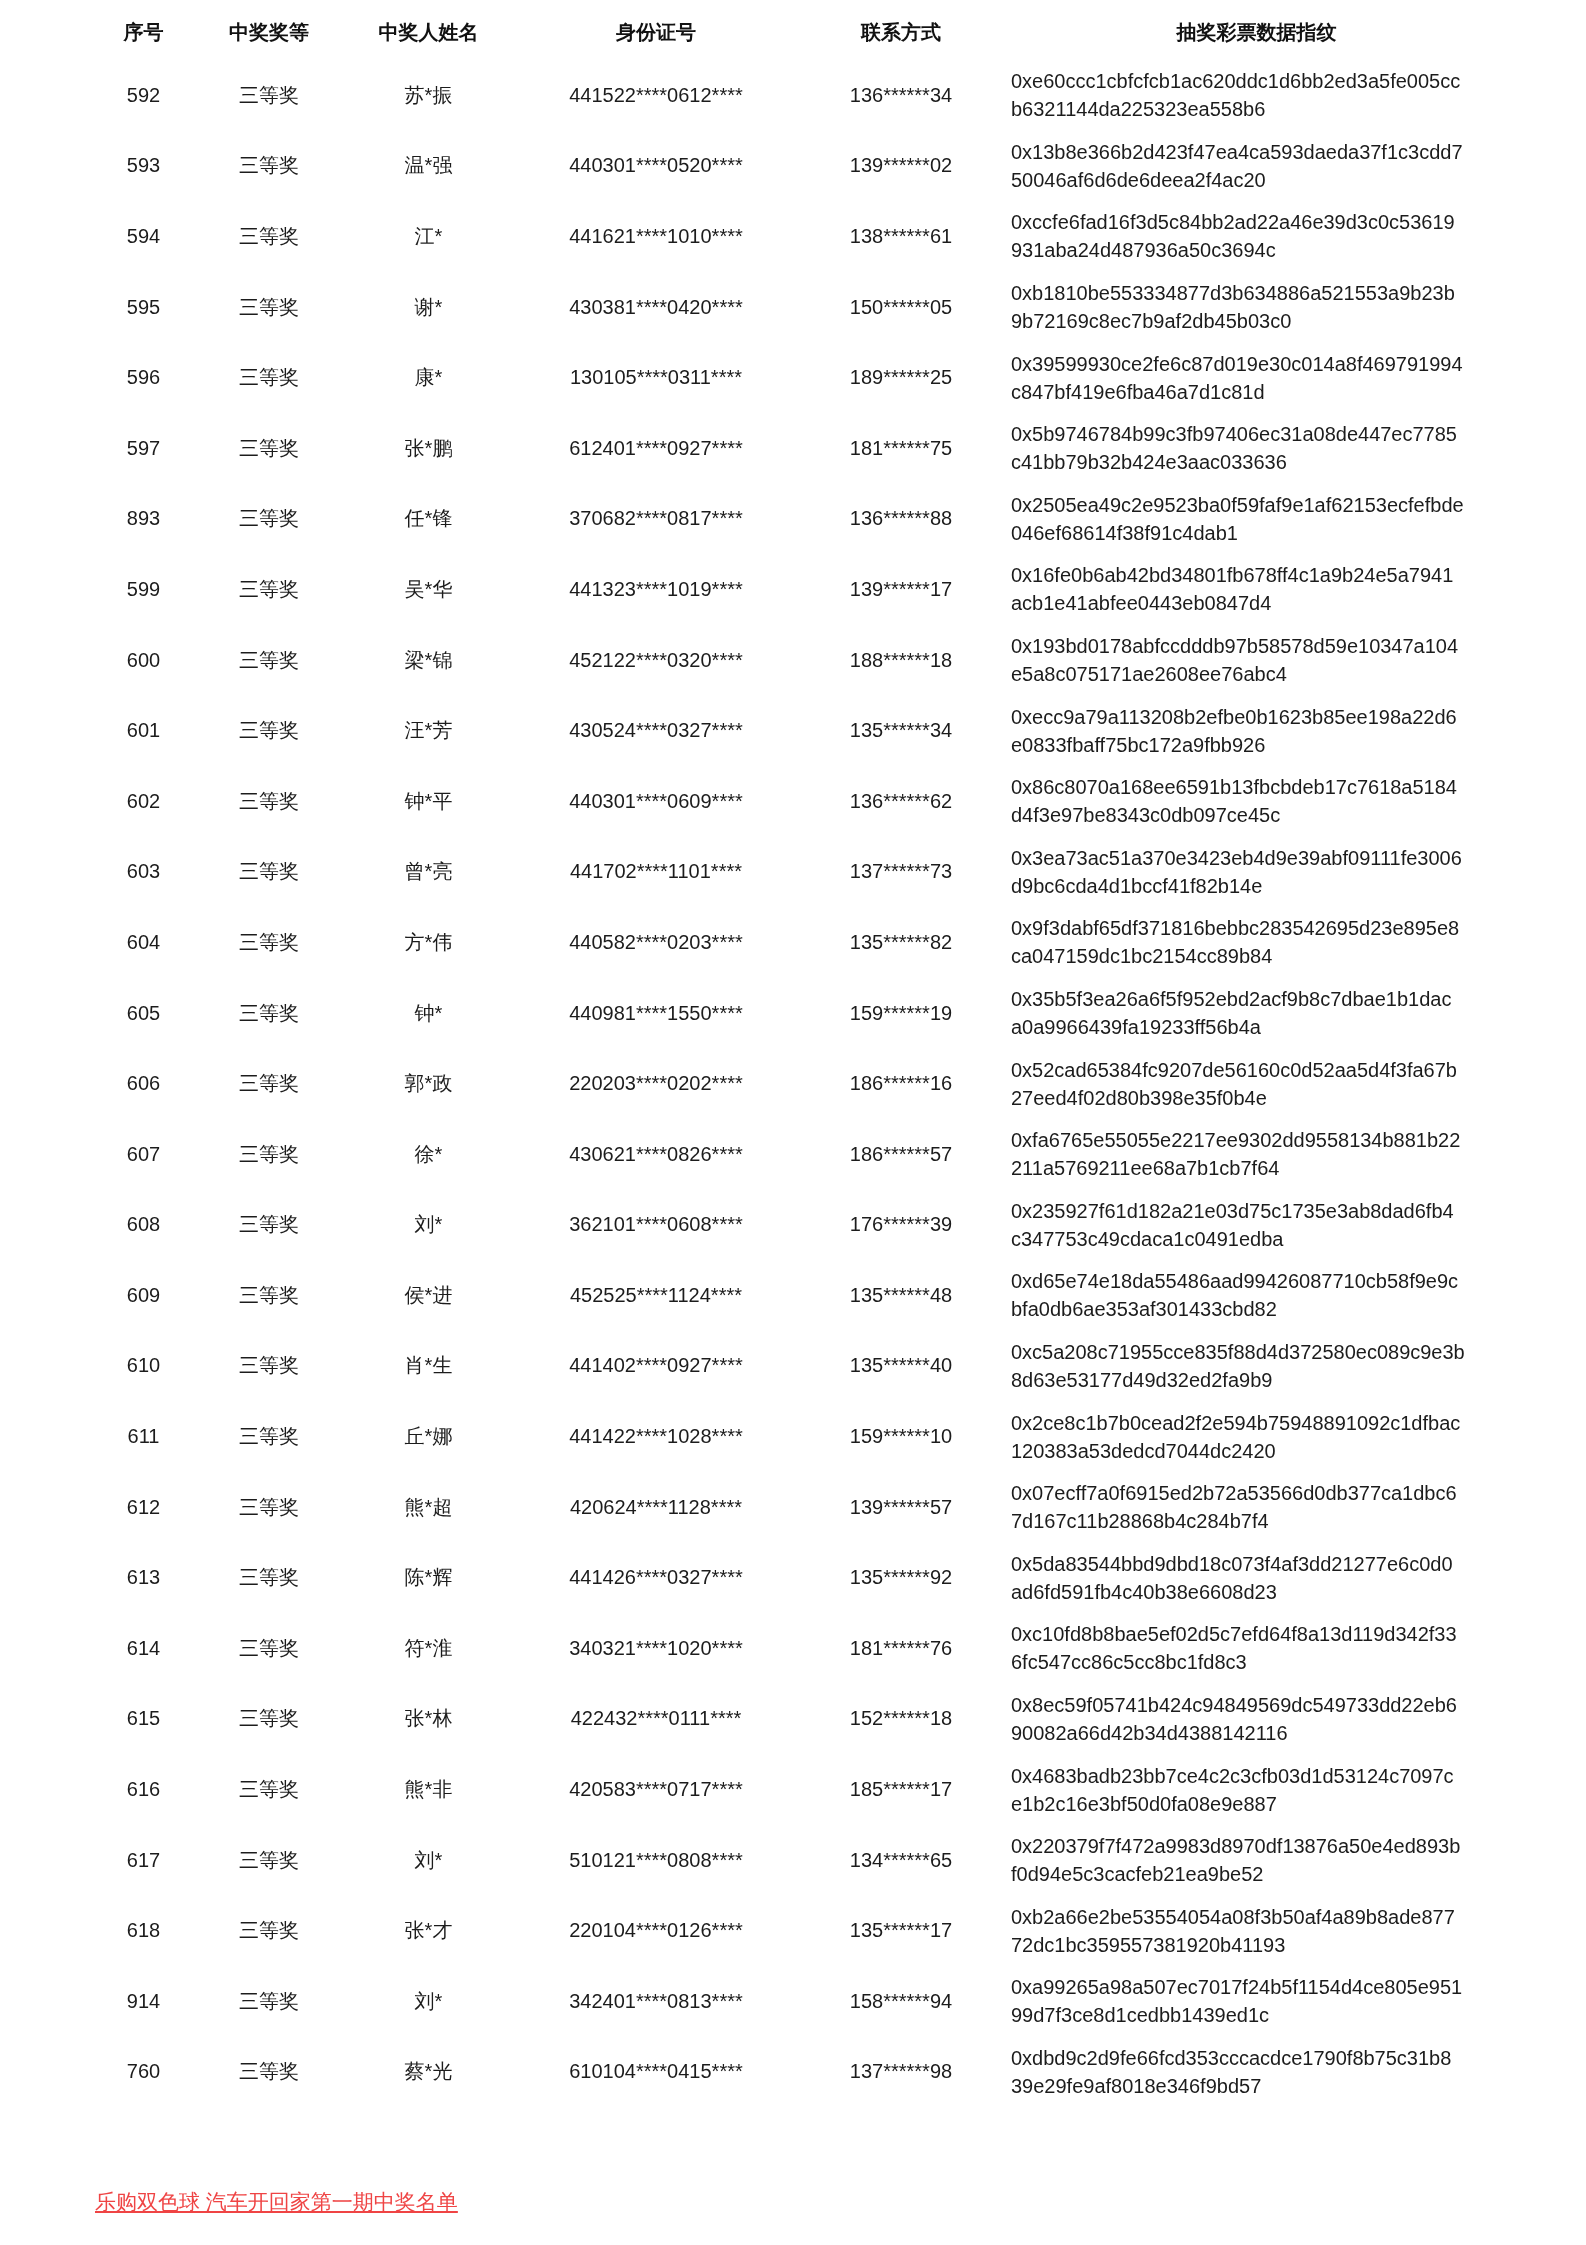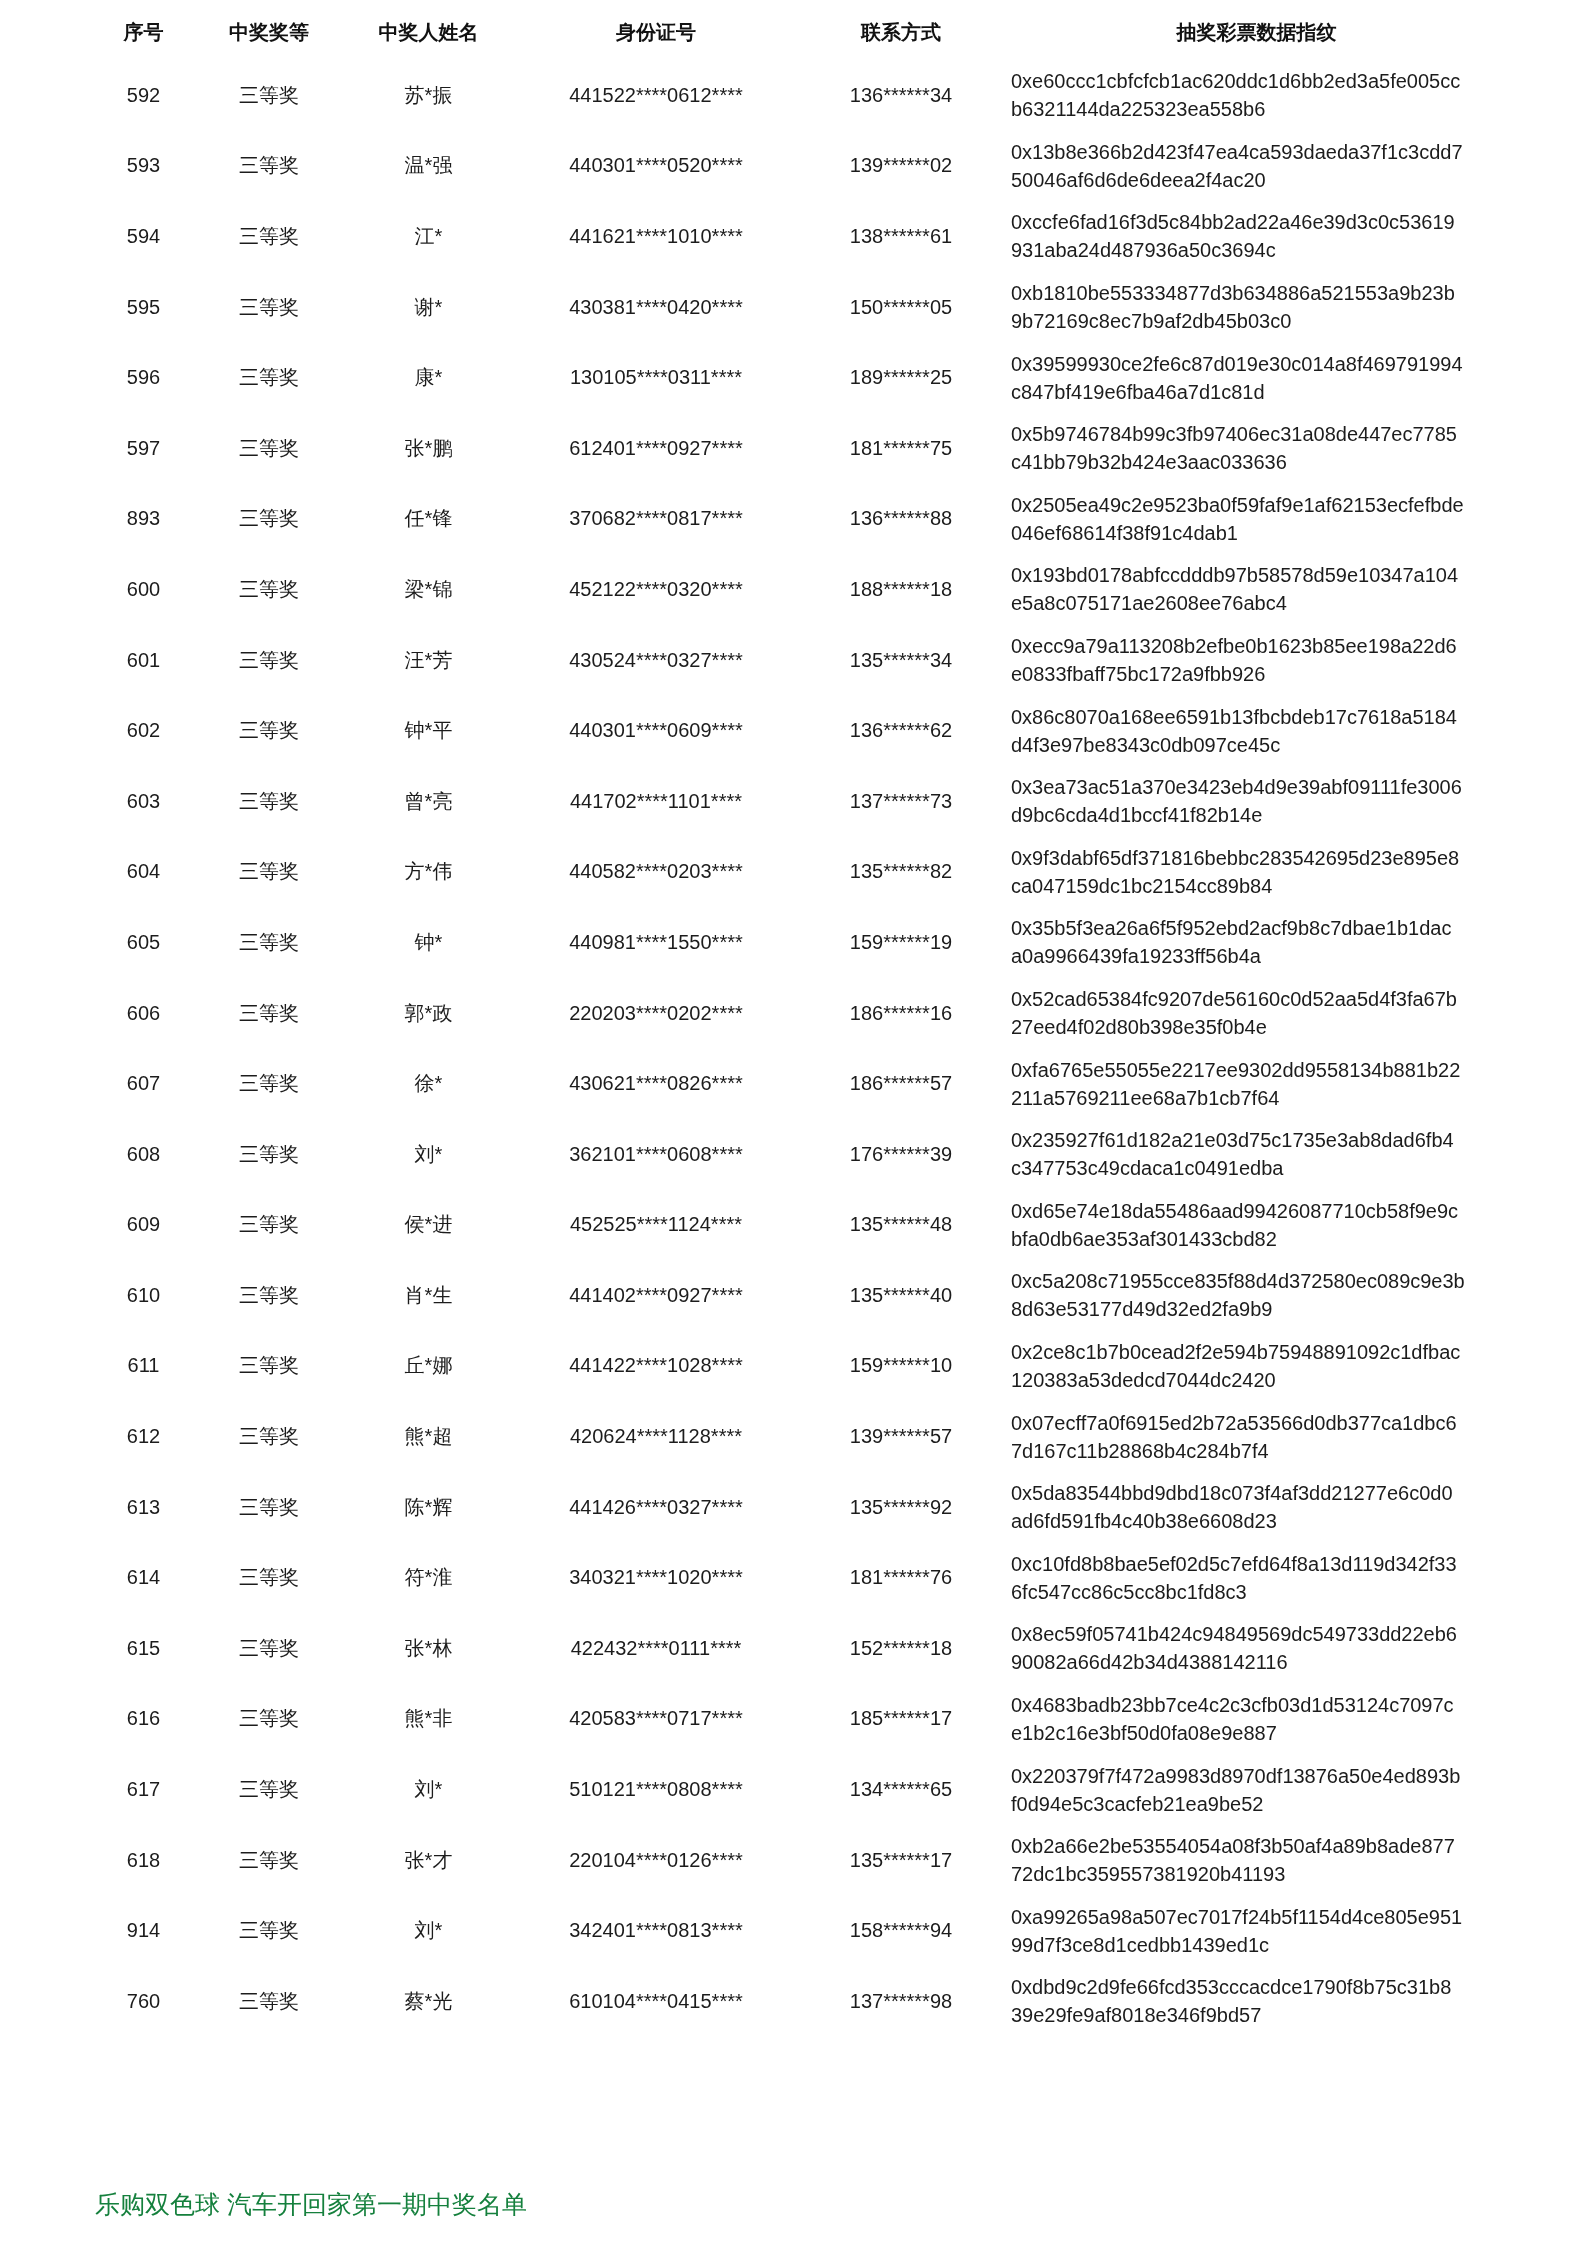--- a/index.html
+++ b/index.html
@@ -43,23 +43,24 @@
   td.cell-hash { white-space: normal; }
   td.cell-hash .hash-line {
     line-height: 28px;
     font-size: 20px;
     text-align: left;
   }
   .footer-note {
     position: absolute;
     left: 95px;
     top: 2188px;
-    font-size: 25px;
-    color: #15803d;
+    font-size: 21px;
+    color: #ef4444;
     white-space: nowrap;
+    text-decoration: underline;
   }
 </style>
 </head>
 <body>
 
 <table class="winners">
   <colgroup>
     <col style="width:117px">
     <col style="width:134px">
     <col style="width:185px">
@@ -149,20 +150,31 @@
     <td>三等奖</td>
     <td>任*锋</td>
     <td>370682****0817****</td>
     <td>136******88</td>
     <td class="cell-hash">
           <div class="hash-line">0x2505ea49c2e9523ba0f59faf9e1af62153ecfefbde</div>
           <div class="hash-line">046ef68614f38f91c4dab1</div>
         </td>
   </tr>
       <tr>
+    <td>599</td>
+    <td>三等奖</td>
+    <td>吴*华</td>
+    <td>441323****1019****</td>
+    <td>139******17</td>
+    <td class="cell-hash">
+          <div class="hash-line">0x16fe0b6ab42bd34801fb678ff4c1a9b24e5a7941</div>
+          <div class="hash-line">acb1e41abfee0443eb0847d4</div>
+        </td>
+  </tr>
+      <tr>
     <td>600</td>
     <td>三等奖</td>
     <td>梁*锦</td>
     <td>452122****0320****</td>
     <td>188******18</td>
     <td class="cell-hash">
           <div class="hash-line">0x193bd0178abfccdddb97b58578d59e10347a104</div>
           <div class="hash-line">e5a8c075171ae2608ee76abc4</div>
         </td>
   </tr>

